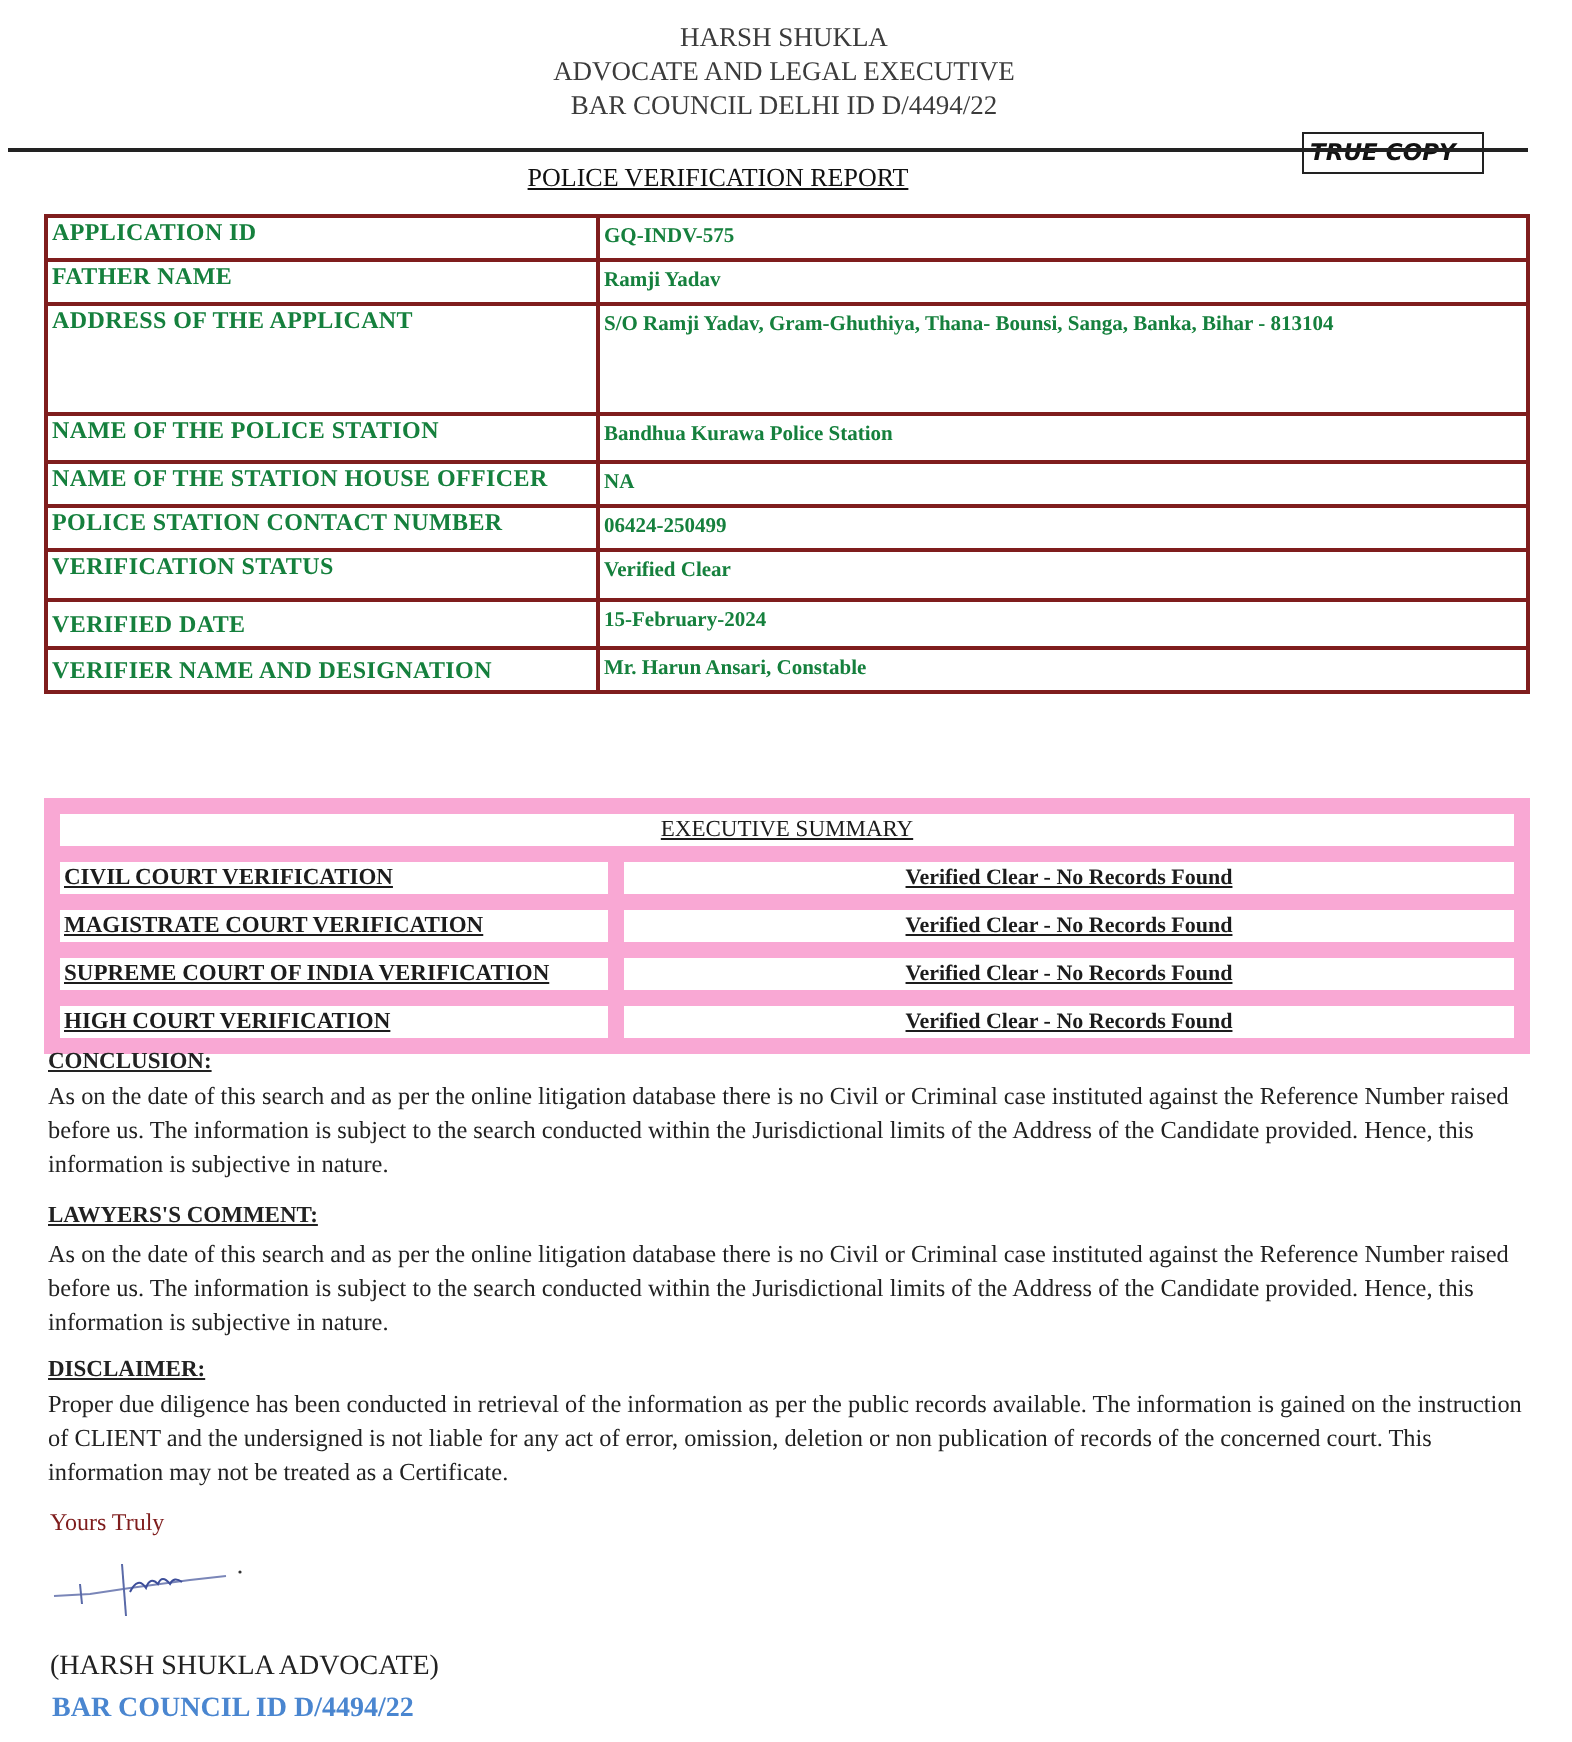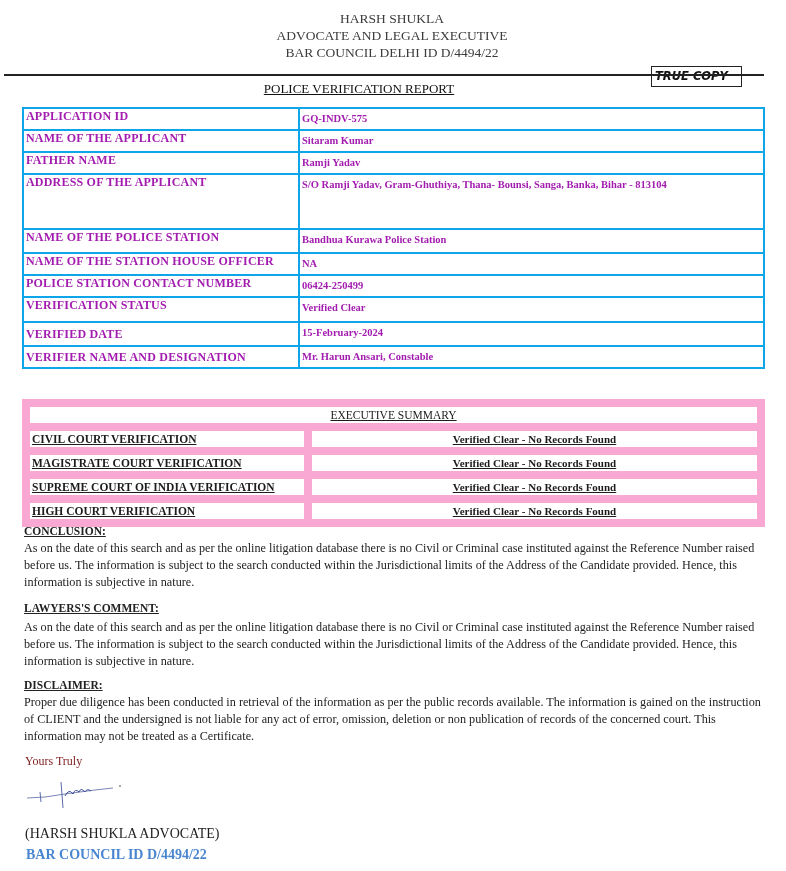--- a/index.html
+++ b/index.html
@@ -24,22 +24,22 @@
   }
   .report-title {
     position: absolute; left: 0; top: 81px; width: 718px; text-align: center;
     font-weight: normal; font-size: 13px; text-decoration: underline; color: #111;
     padding-left: 0;
   }
   .report-title span { position: relative; left: 0; }
   table { border-collapse: collapse; position: absolute; }
   .details { left: 22px; top: 107px; width: 743px; }
   .details td {
-    border: 2px solid #0ea5e9; padding: 0 2px; font-size: 11.5px; vertical-align: top;
-    font-weight: bold; color: #a21caf; line-height: 15px;
+    border: 2px solid #7f1d1d; padding: 0 2px; font-size: 11.5px; vertical-align: top;
+    font-weight: bold; color: #15803d; line-height: 15px;
   }
   .details td.label { width: 270px; font-size: 12px; letter-spacing: 0.2px; }
   .details td.value { font-size: 10.5px; padding-top: 2px; }
   .summary { left: 22px; top: 399px; width: 743px; }
   .summary td {
     border: 8px solid #f9a8d4; padding: 0 2px; font-size: 11.5px; height: 16px;
     line-height: 16px; color: #1c1c1c; text-decoration: underline;
   }
   .summary td.head { text-align: center; font-size: 11.5px; }
   .summary td.label { width: 270px; font-weight: bold; font-size: 11.5px; }
@@ -71,24 +71,20 @@
 
 <div class="report-title">
   <span>POLICE VERIFICATION REPORT</span>
 </div>
 
 <table class="details">
   <tbody>
       <tr style="height:22px">
     <td class="label">APPLICATION ID</td>
     <td class="value">GQ-INDV-575</td>
-  </tr>
-  <tr style="height:22px">
-    <td class="label">NAME OF THE APPLICANT</td>
-    <td class="value">Sitaram Kumar</td>
   </tr>
   <tr style="height:22px">
     <td class="label">FATHER NAME</td>
     <td class="value">Ramji Yadav</td>
   </tr>
   <tr style="height:55px">
     <td class="label">ADDRESS OF THE APPLICANT</td>
     <td class="value">S/O Ramji Yadav, Gram-Ghuthiya, Thana- Bounsi, Sanga, Banka, Bihar - 813104</td>
   </tr>
   <tr style="height:24px">

